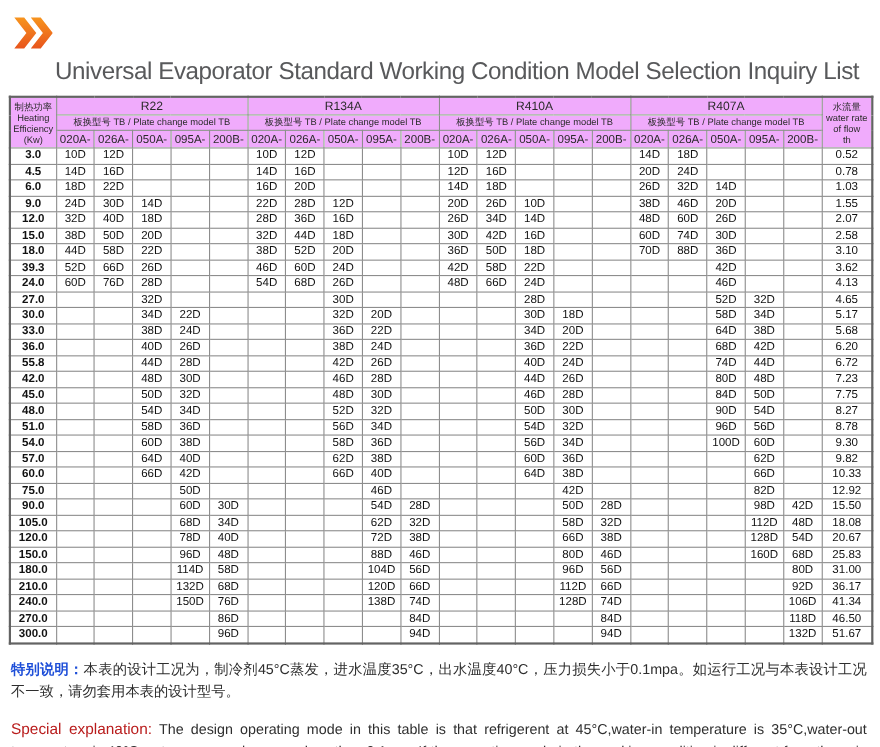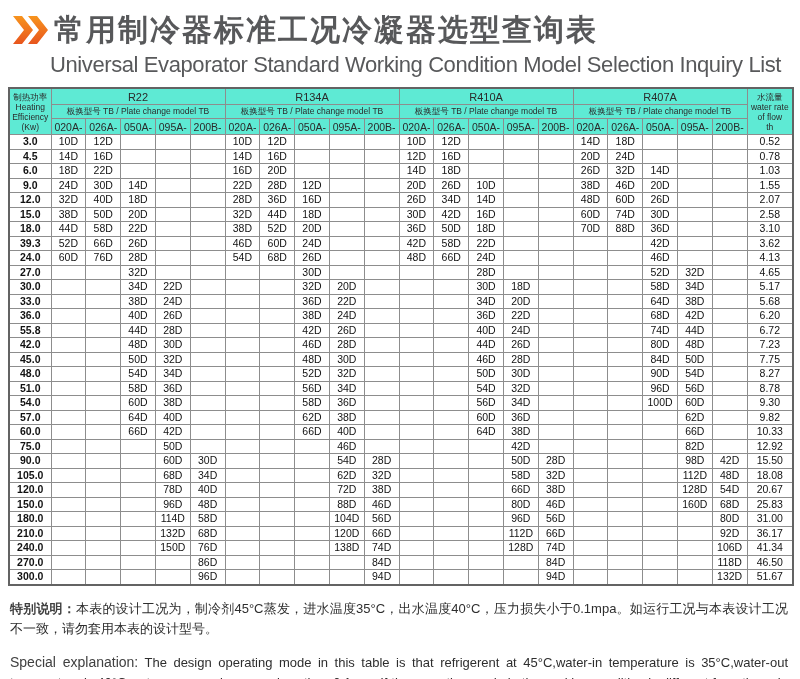--- a/index.html
+++ b/index.html
@@ -17,51 +17,50 @@
   }
   .title-en{
     margin:2px 15px 0 50px;font-size:22px;font-weight:normal;color:#58595b;
     letter-spacing:-0.4px;white-space:nowrap;
   }
   
   .table-wrap{margin:9px 8px 0 8px;}
   table{border-collapse:collapse;table-layout:fixed;width:784px;border:2px solid #636363;}
   th,td{border:1px solid #8d8d8d;text-align:center;vertical-align:middle;
         padding:0;overflow:hidden;white-space:nowrap;}
-  thead th{background:#5eead4;font-weight:normal;color:#2b2b2b;}
+  thead th{background:#f0abfc;font-weight:normal;color:#2b2b2b;}
   th.corner{font-size:8.5px;line-height:10px;white-space:pre-line;}
   th.group{font-size:11px;height:15px;}
   th.plate{font-size:8.5px;height:13px;text-align:center;}
   th.code{font-size:10.5px;height:15px;margin-top:44px;}
   tbody td{font-size:10.5px;height:13.5px;line-height:13.5px;color:#111;}
   td.kw{font-weight:bold;text-align:center;}
   
   .notes{margin:11px 12px 0 10px;}
   .note{font-size:13px;line-height:1.55;color:#2e2e2e;text-align:justify;}
   .note + .note{margin-top:7px;}
-  .label-zh{color:#404040;font-weight:bold;}
-  .label-en{color:#404040;font-size:14px;}
+  .label-zh{color:#1d4ed8;font-weight:bold;}
+  .label-en{color:#b91c1c;font-size:14px;}
 </style>
 </head>
 <body>
 
 <div class="page">
 
   <div class="title-row">
     <svg class="chevron" viewBox="0 0 38 32" xmlns="http://www.w3.org/2000/svg">
       <defs>
         <linearGradient id="chevGrad" x1="0" y1="0" x2="0" y2="1">
           <stop offset="0" stop-color="#f7941e"></stop>
           <stop offset="1" stop-color="#e8551d"></stop>
         </linearGradient>
       </defs>
       <path d="M3 2 L12 2 L23 16 L12 30 L3 30 L14 16 Z" fill="url(#chevGrad)"></path>
       <path d="M18 2 L27 2 L38 16 L27 30 L18 30 L29 16 Z" fill="url(#chevGrad)"></path>
     </svg>
-    <h1 class="title-zh">常用制冷器标准工况冷凝器选型查询表</h1>
   </div>
   <h2 class="title-en">Universal Evaporator Standard Working Condition Model Selection Inquiry List</h2>
 
   <div class="table-wrap">
     <table id="sel-table">
       <colgroup id="cols">
           <col style="width: 42px;">
           <col style="width: 34.8px;">
           <col style="width: 34.8px;">
           <col style="width: 34.8px;">

